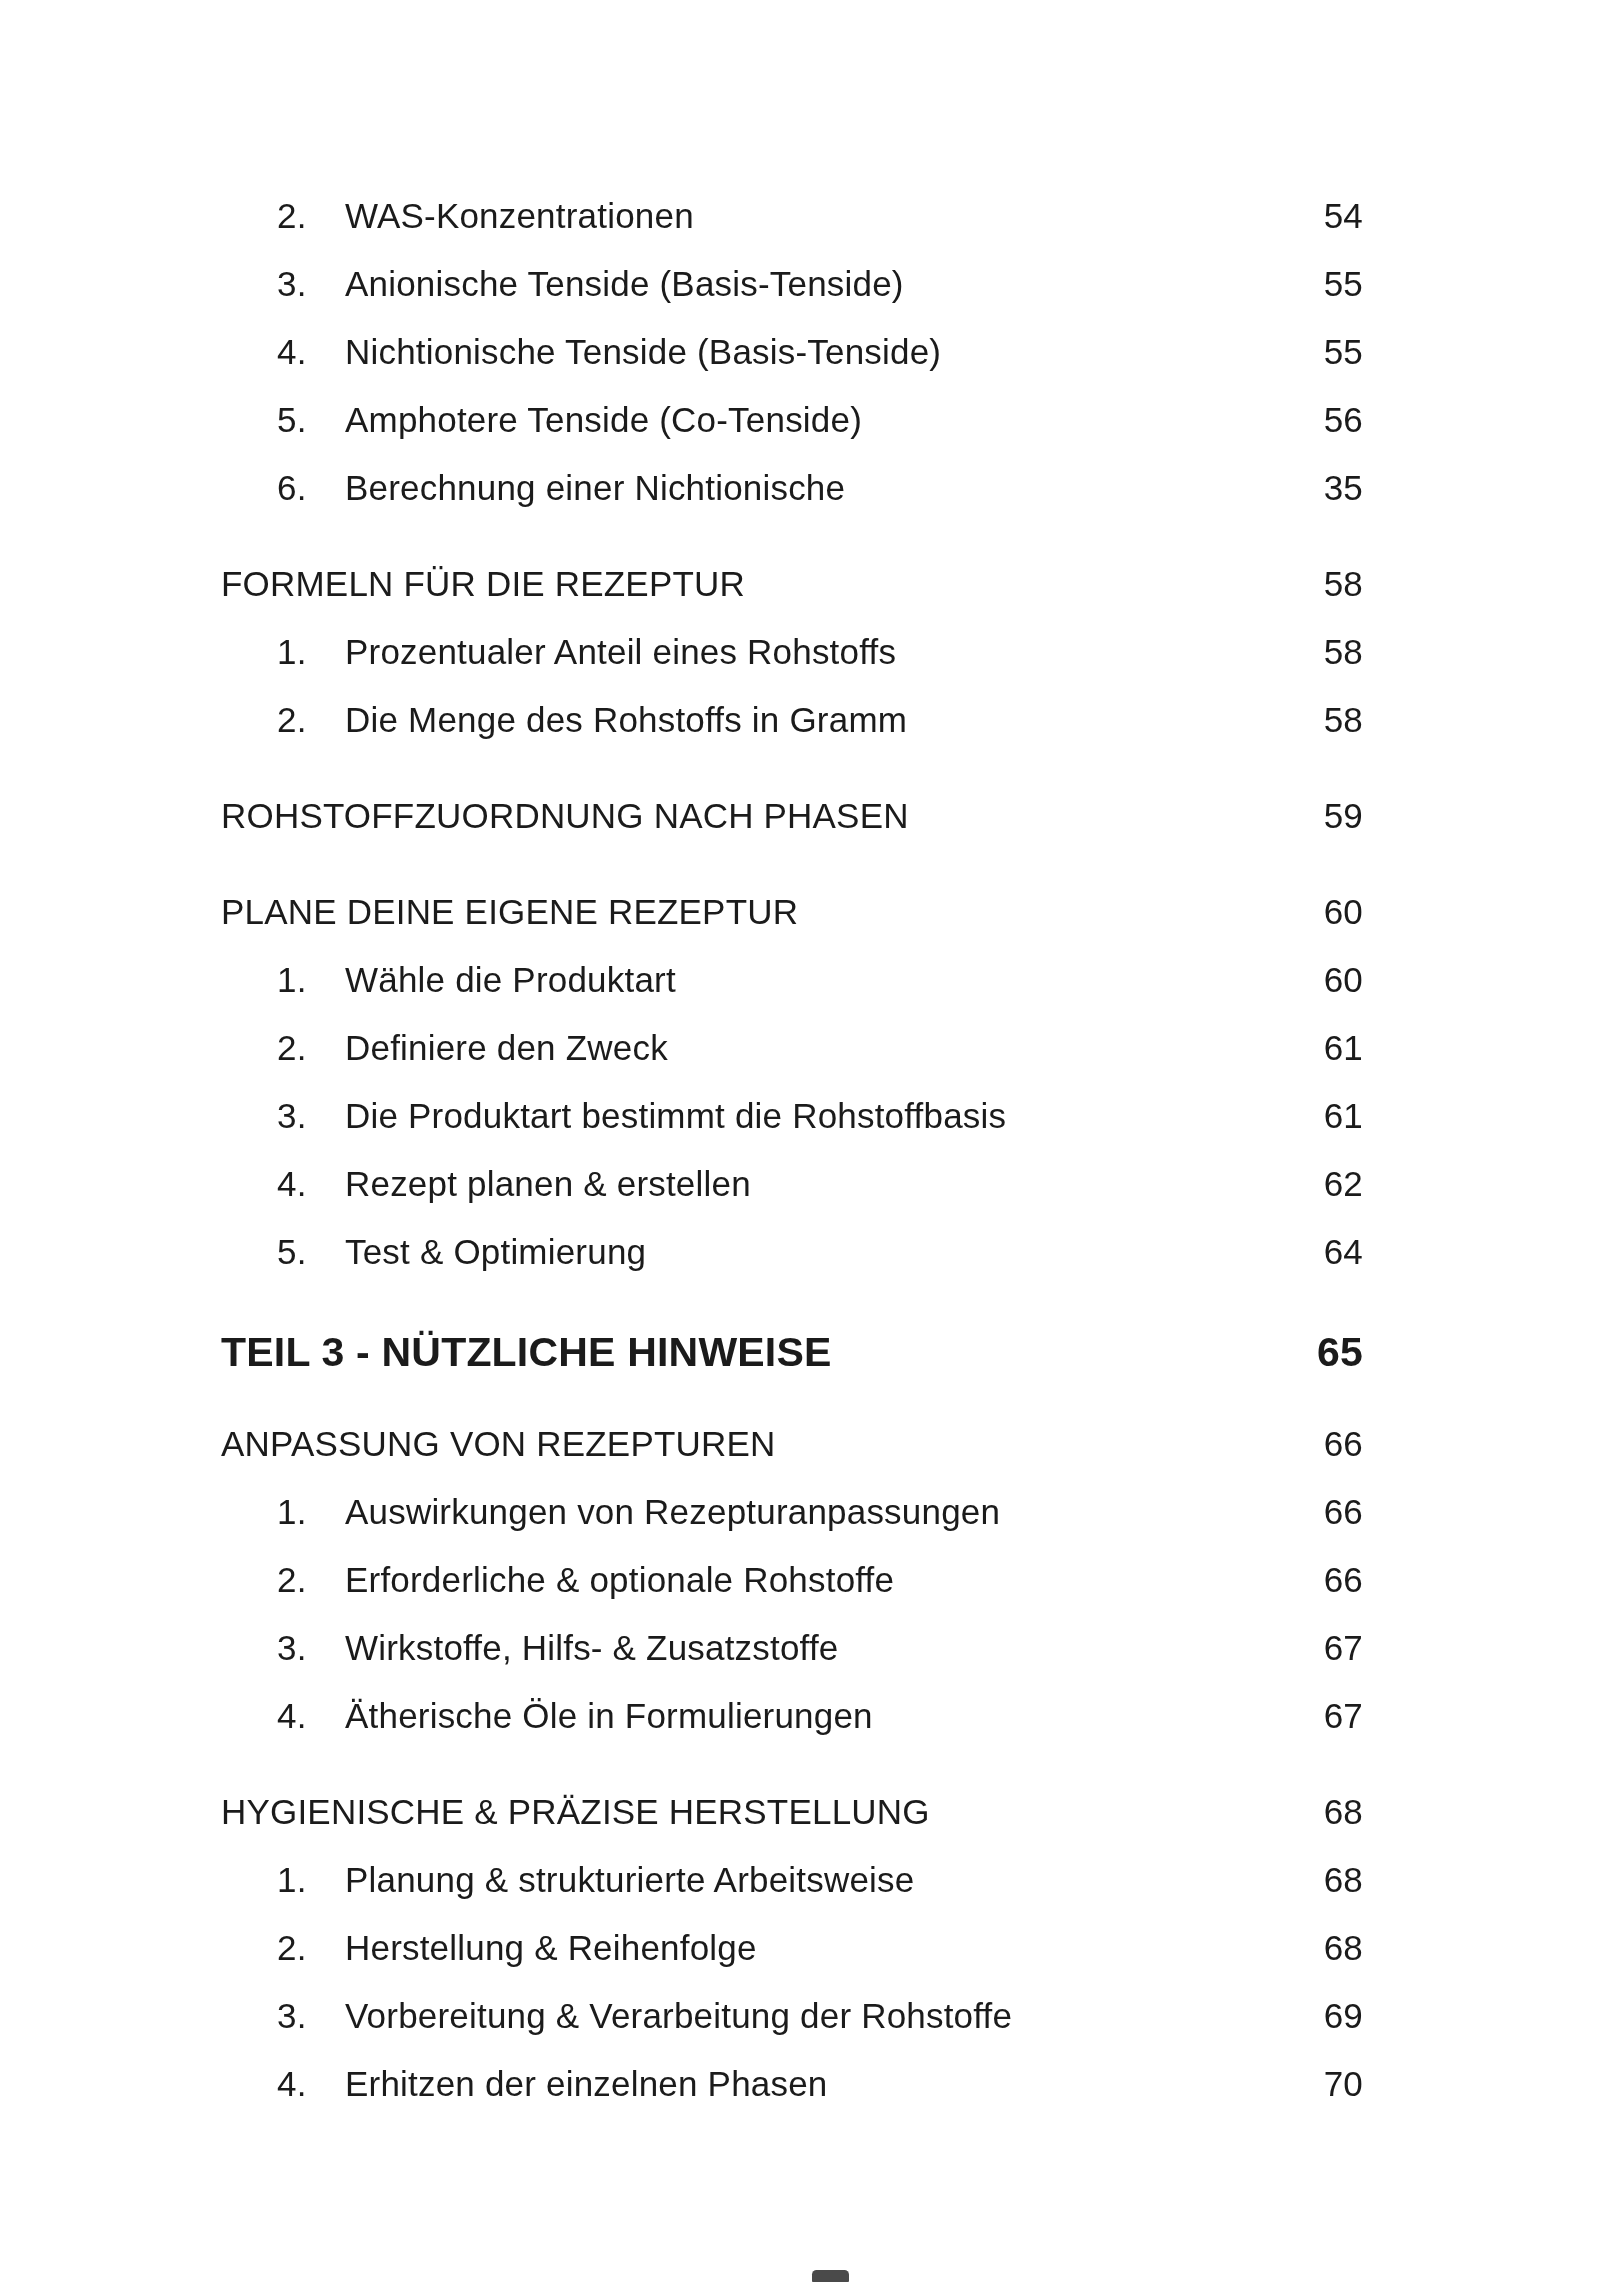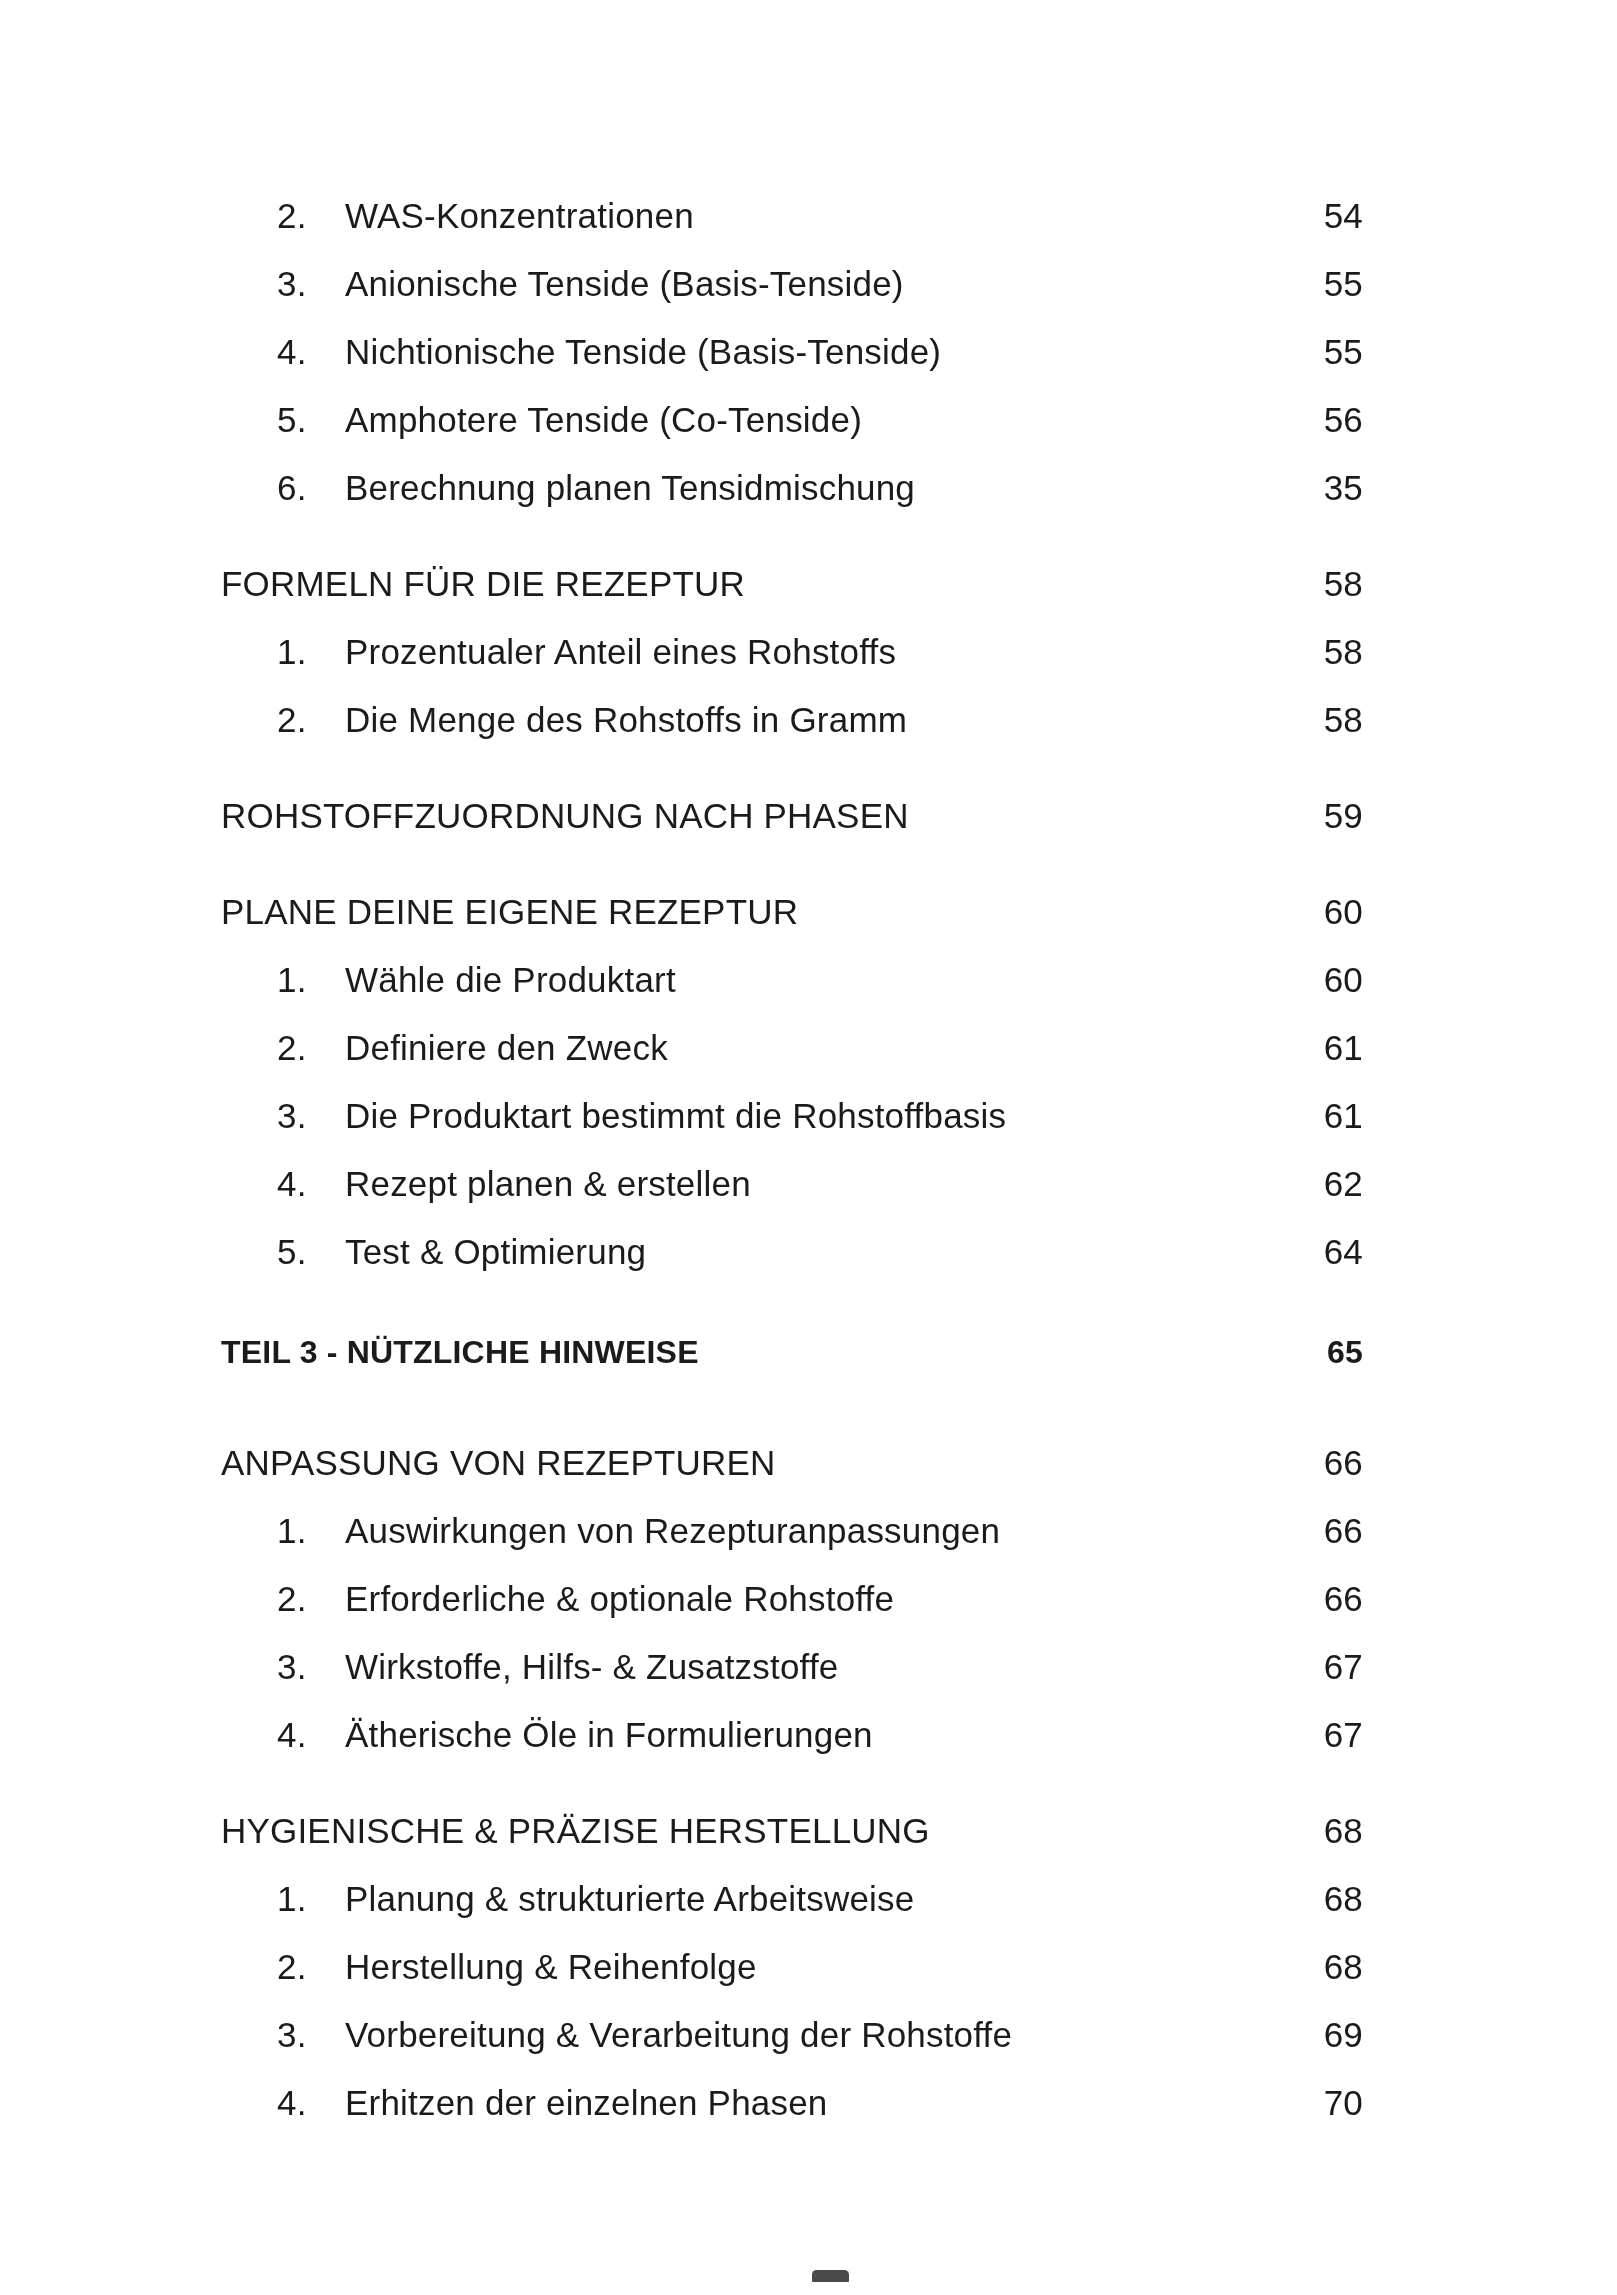--- a/index.html
+++ b/index.html
@@ -47,23 +47,23 @@
     white-space: nowrap;
   }
   .item {
     padding-left: 56px;
   }
   .section {
     margin-top: 28px;
   }
   .part {
     margin-top: 30.5px;
-    margin-bottom: 37px;
+    margin-bottom: 18px;
     font-weight: bold;
-    font-size: 32px;
+    font-size: 41px;
     line-height: 47px;
   }
   .edge-artifact {
     position: absolute;
     left: 812px;
     top: 2270px;
     width: 37px;
     height: 12px;
     background: #2a2a2a;
     border-radius: 4.6px 4.6px 0.9px 0.9px;
@@ -90,21 +90,21 @@
         <span class="label">Nichtionische Tenside (Basis-Tenside)</span>
         <span class="page-num">55</span>
       </div>
       <div class="row item">
         <span class="num">5.</span>
         <span class="label">Amphotere Tenside (Co-Tenside)</span>
         <span class="page-num">56</span>
       </div>
       <div class="row item">
         <span class="num">6.</span>
-        <span class="label">Berechnung planen Tensidmischung</span>
+        <span class="label">Berechnung einer Nichtionische</span>
         <span class="page-num">35</span>
       </div>
       <div class="row section">
         <span class="label">FORMELN FÜR DIE REZEPTUR</span>
         <span class="page-num">58</span>
       </div>
       <div class="row item">
         <span class="num">1.</span>
         <span class="label">Prozentualer Anteil eines Rohstoffs</span>
         <span class="page-num">58</span>

